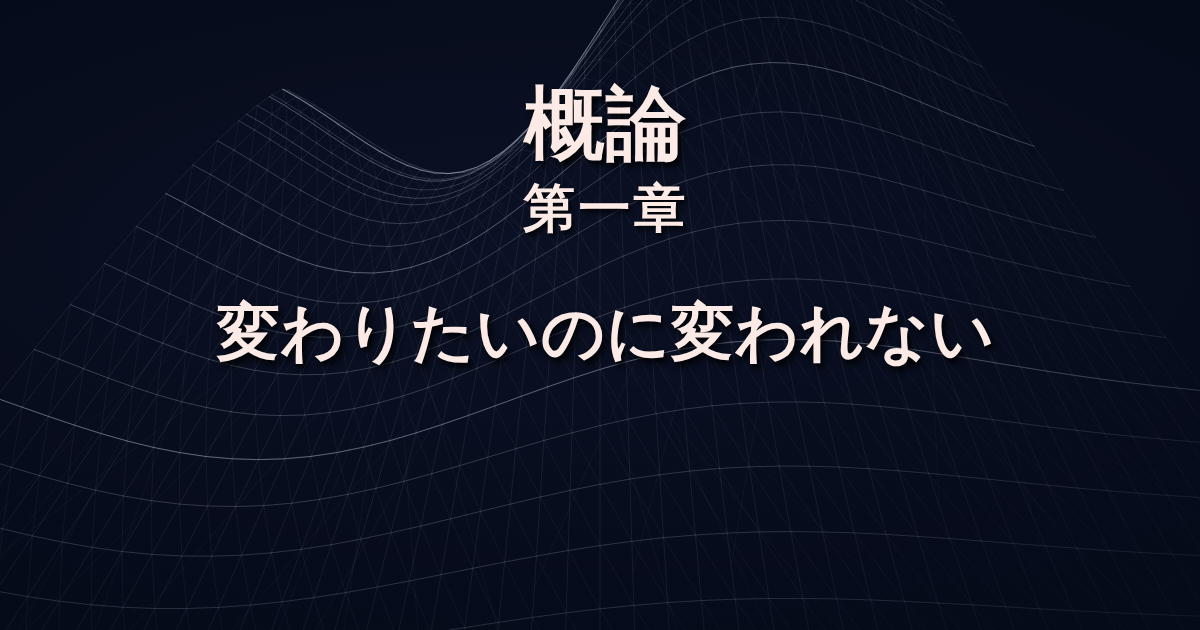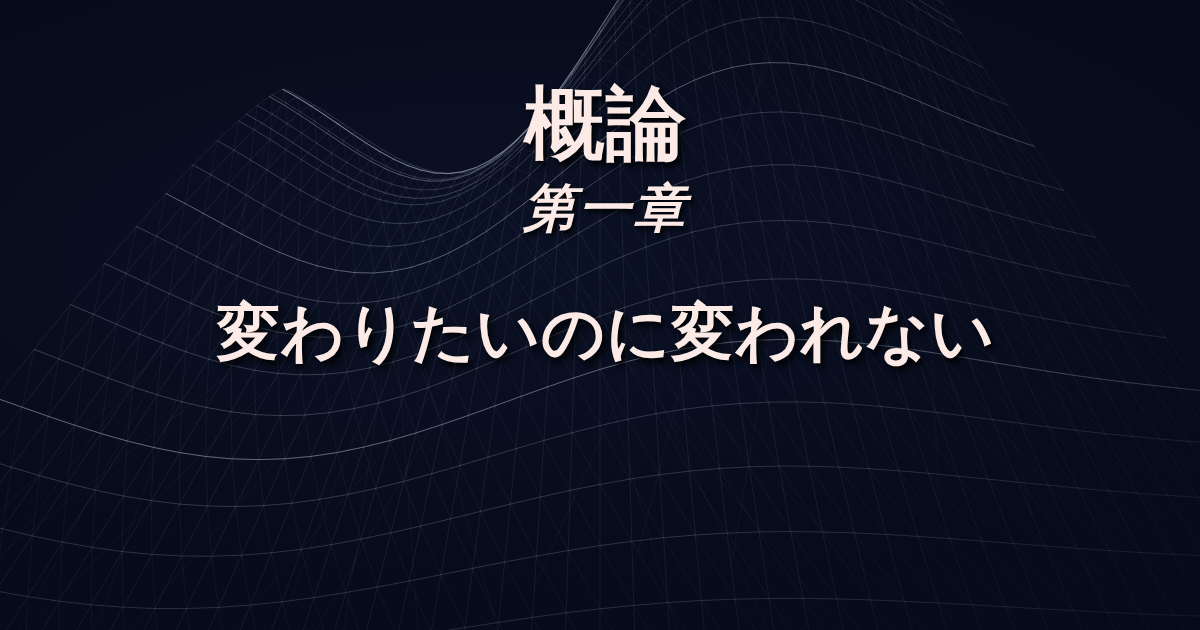--- a/index.html
+++ b/index.html
@@ -79,21 +79,20 @@
   .title-sub {
     font-size: 52px;
     line-height: 1.0;
     font-weight: 700;
     letter-spacing: 0.06em;
     color: #fbeae5;
     text-shadow: 3px 4px 5px rgba(0,0,0,0.70),
                  1px 1px 2px rgba(0,0,0,0.5);
     margin: 19px 0 0 0;
     white-space: nowrap;
-    font-style: italic;
   }
 
   #headline {
     margin-top: 62px;
     display: flex;
     flex-direction: column;
     align-items: center;
     gap: 23px;
   }
 

